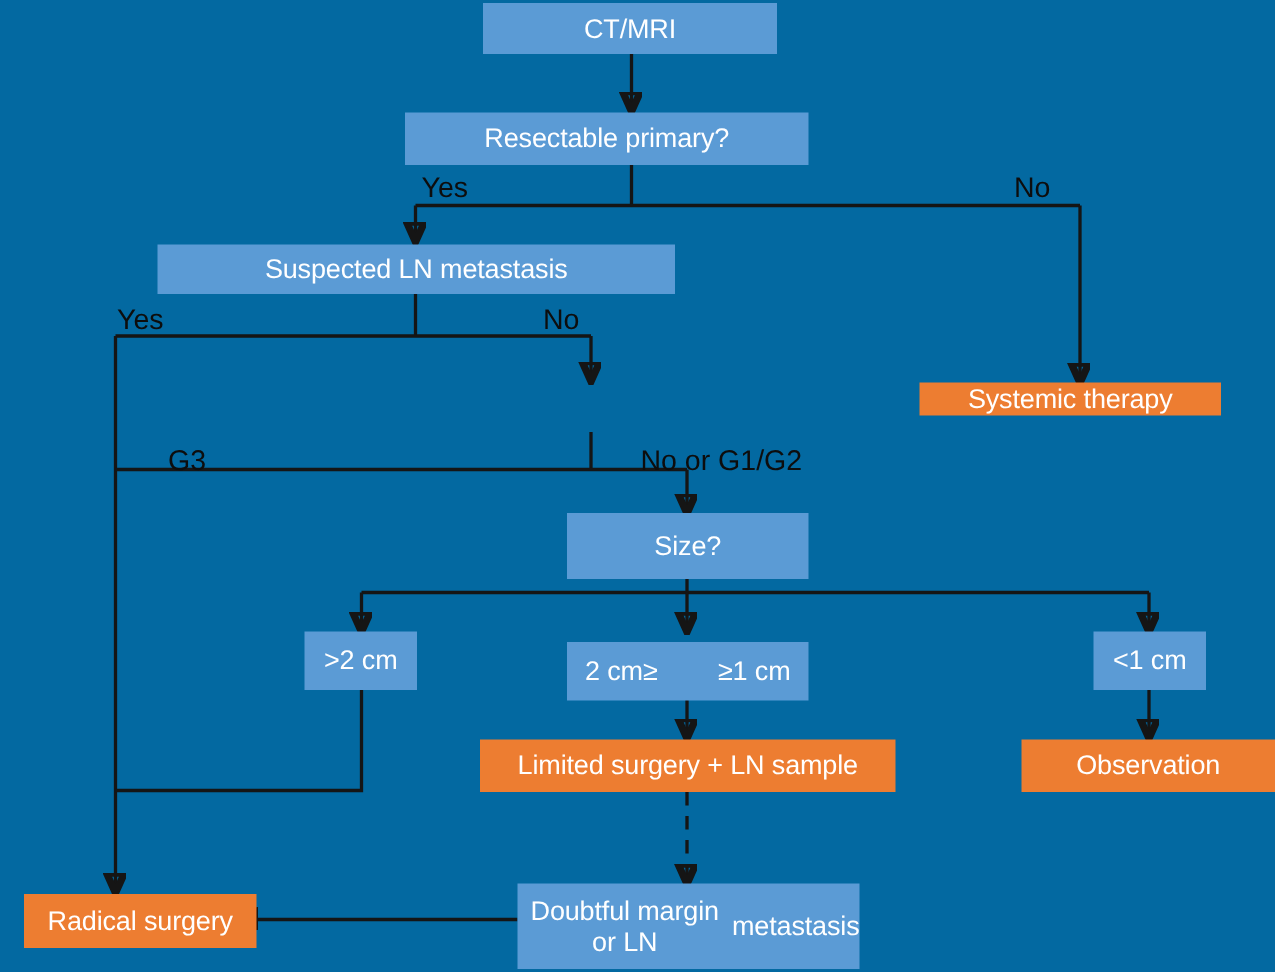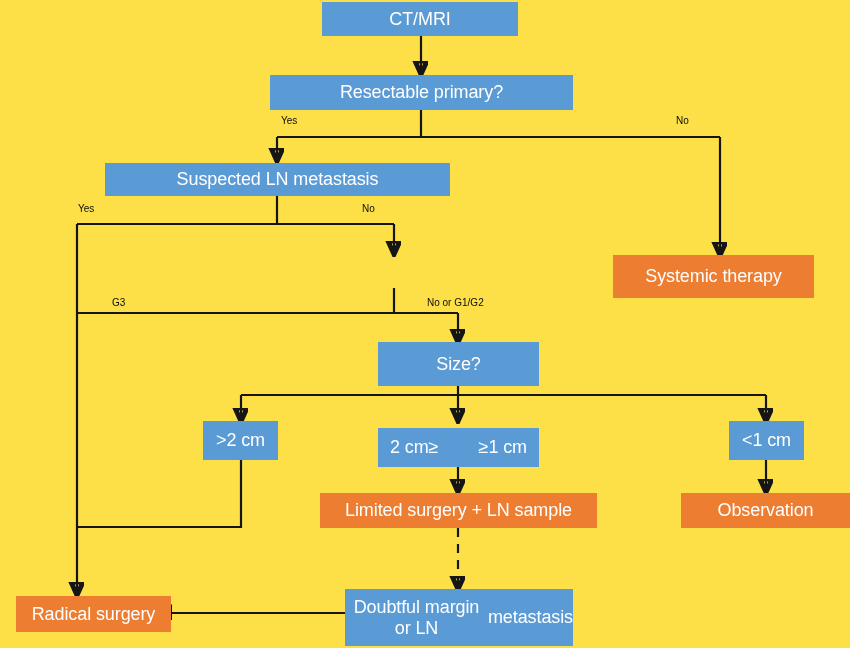--- a/index.html
+++ b/index.html
@@ -4,21 +4,21 @@
 <style>
   html, body {
     margin: 0;
     padding: 0;
     background: #ffffff;
   }
   #canvas {
     position: relative;
     width: 850px;
     height: 648px;
-    background: #fde047;
+    background: #0369a1;
     font-family: "Liberation Sans", sans-serif;
     overflow: hidden;
   }
   .node {
     position: absolute;
     display: flex;
     align-items: center;
     justify-content: center;
     color: #ffffff;
     font-size: 18px;
@@ -29,21 +29,21 @@
   }
   .node.blue  { background: #5B9BD5; }
   .node.orange{ background: #ED7D31; }
   .node.split {
     justify-content: space-between;
     padding: 0 12px;
   }
   .edgelabel {
     position: absolute;
     color: #0d0d0d;
-    font-size: 10px;
+    font-size: 19px;
     white-space: nowrap;
   }
   svg.wires {
     position: absolute;
     left: 0;
     top: 0;
     width: 850px;
     height: 648px;
     pointer-events: none;
   }
@@ -108,29 +108,29 @@
 
     <line class="dashed" x1="458" y1="528" x2="458" y2="588" marker-end="url(#arrow)"></line>
 
     <line x1="345" y1="613" x2="160" y2="613" marker-end="url(#arrow)"></line>
   </svg>
 
   <div class="node blue" style="left:322px; top:2px; width:196px; height:34px;">
     <span>CT/MRI</span>
   </div>
 
-  <div class="node blue" style="left:270px; top:75px; width:303px; height:35px;">
+  <div class="node blue" style="left:270px; top:75px; width:269px; height:35px;">
     <span>Resectable primary?</span>
   </div>
 
   <div class="node blue" style="left:105px; top:163px; width:345px; height:33px;">
     <span>Suspected LN metastasis</span>
   </div>
 
-  <div class="node orange" style="left:613px; top:255px; width:201px; height:43px;">
+  <div class="node orange" style="left:613px; top:255px; width:201px; height:22px;">
     <span>Systemic therapy</span>
   </div>
 
 
   <div class="node blue" style="left:378px; top:342px; width:161px; height:44px;">
     <span>Size?</span>
   </div>
 
   <div class="node blue" style="left:203px; top:421px; width:75px; height:39px;">
     <span>&gt;2 cm</span>

